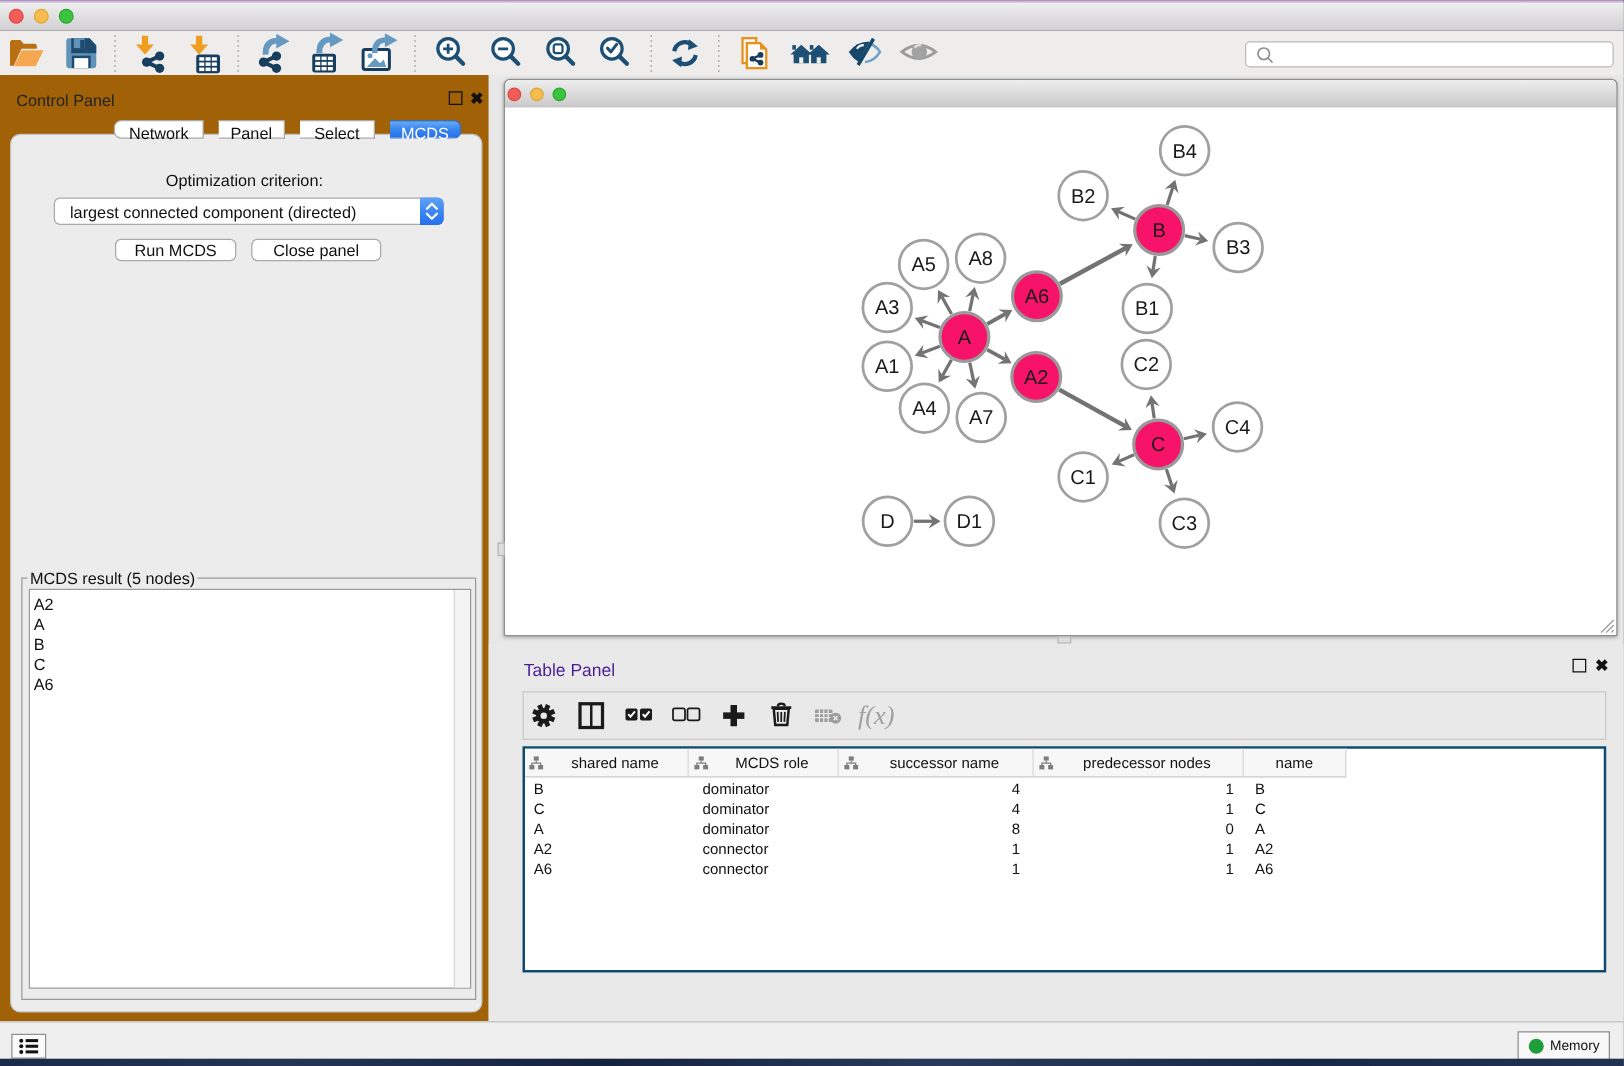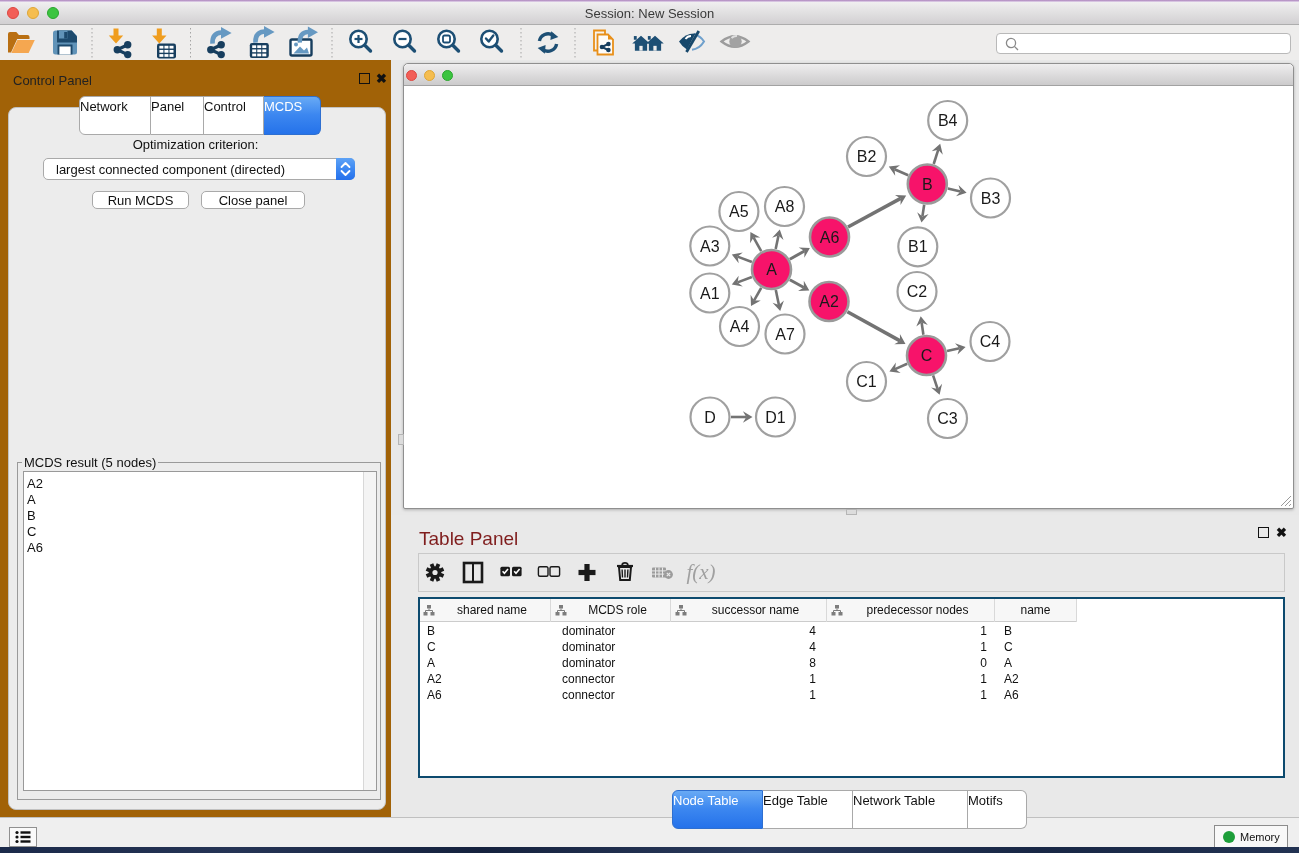--- a/index.html
+++ b/index.html
@@ -28,22 +28,22 @@
 
   
   #cp { left:0; top:58px; width:391px; height:757px; background:#a16207; }
   #cp .hdr { position:absolute; left:13px; top:13px; font-size:13px; color:#222; }
   .panehdr-ico { position:absolute; top:13px; width:11px; height:11px; }
   #cp .flo { left:359px; border:1.5px solid #111; }
   #cp .clo { left:376px; font-size:13px; font-weight:bold; color:#111; top:11px; width:auto; height:auto; border:none; }
 
   
   .tabrow { position:absolute; display:flex; height:21px; z-index:3; }
-  .tab { height:39px; line-height:20px; font-size:13px; color:#111; text-align:left;
-     background:#fff; border:1px solid #a9a9a9; border-left:none; }
+  .tab { height:15px; line-height:20px; font-size:13px; color:#111; text-align:center;
+     background:#fff; border:1px solid #a9a9a9; border-left:none;margin-left:12px; }
   .tab.first { border-left:1px solid #a9a9a9; border-radius:6px 0 0 6px; }
   .tab.last { border-radius:0 6px 6px 0; }
   .tab.sel { background:linear-gradient(180deg,#68aaf5 0%,#3c87f0 48%,#2572ea 100%);
      color:#fff; border-color:#2e6fd0; }
   #cptabs { left:79px; top:36px; }
   #cptabs .tab:nth-child(1){width:72px}  #cptabs .tab:nth-child(2){width:53px}
   #cptabs .tab:nth-child(3){width:60px}  #cptabs .tab:nth-child(4){width:57px}
 
   
   #cppane { position:absolute; left:8px; top:47px; width:378px; height:703px;
@@ -83,21 +83,21 @@
      border-bottom:1px solid #a2a2a2; border-radius:5px 5px 0 0; }
   #netbar .t1 { left:2px;  background:#f25e57; border:0.5px solid #dd4741; }
   #netbar .t2 { left:20px; background:#f5bd4f; border:0.5px solid #dfa636; }
   #netbar .t3 { left:38px; background:#3cc440; border:0.5px solid #2aa62e; }
   #netbar .tl { width:11px; height:11px; top:6px; }
   #netbar .ttl { position:absolute; top:4px; left:0; width:100%; text-align:center;
      font-size:13px; color:#333; }
 
   
   #tp { left:391px; top:513px; width:908px; height:302px; background:#e9e9e9; }
-  #tp .hdr { position:absolute; left:28px; top:13px; font-size:19px; color:#7f1d1d; }
+  #tp .hdr { position:absolute; left:28px; top:13px; font-size:14px; color:#4c1d95; }
   #tp .flo { left:867px; top:12px; border:1.5px solid #111; }
   #tp .clo { left:885px; font-size:13px; font-weight:bold; color:#111; position:absolute; top:10px; }
   #tptools { position:absolute; left:27px; top:38px; width:867px; height:39px;
      background:#e9e9e9; border:1px solid #c9c9c9; }
   #tbl { position:absolute; left:27px; top:82px; width:867px; height:181px;
      background:#fff; border:2px solid #0c4a6e; }
   #tblhead { position:absolute; left:0; top:0; width:657px; height:23px; background:#f7f7f7;
      border-bottom:1px solid #ccc; border-right:1px solid #d9d9d9; }
   #tblhead .h { position:absolute; top:0; height:23px; border-right:1px solid #d9d9d9;
      font-size:12px; color:#111; text-align:center; line-height:23px; }
@@ -122,21 +122,20 @@
      background:linear-gradient(90deg,#1b2a4a,#253455 18%,#15223e 37%,#2a3a5c 58%,#182745 80%,#223252); }
 </style>
 </head>
 <body>
 <div class="abs" id="wallTop"></div>
 <div class="abs" id="app">
   <div class="abs" id="titlebar">
     <div class="tl t1"></div>
       <div class="tl t2"></div>
       <div class="tl t3"></div>
-    <div class="ttl">Session: New Session</div>
   </div>
   <div class="abs" id="toolbar">
     <svg id="tbicons" width="770" height="37" style="position:absolute;left:0;top:0">
         <g transform="translate(21,17.5)">
           <path d="M-13,10 V-8.5 q0,-2 2,-2 h6.3 l2.6,3 h8.6 q2,0 2,2 V-3.5 H-3.8 L-10,10 Z" fill="#b96f12"></path>
           <path d="M-9.7,10.5 L-3.6,-2.4 H13.8 L7.6,10.5 Z" fill="#f5a750"></path>
         </g>
 <g transform="translate(65,17.5)">
           <path d="M-12,-9.5 q0,-2.5 2.5,-2.5 H6.5 L12,-6.5 V9.5 q0,2.5 -2.5,2.5 H-9.5 q-2.5,0 -2.5,-2.5 Z" fill="#6093b8"></path>
           <path d="M-8,-12 V0 H12 V-6 L6.8,-12 Z" fill="#1d4a6d"></path>
@@ -298,21 +297,21 @@
     </div>
   </div>
 
   <div class="abs" id="cp">
     <div class="hdr">Control Panel</div>
     <div class="panehdr-ico flo"></div>
     <div class="panehdr-ico clo">✖</div>
     <div class="tabrow" id="cptabs">
       <div class="tab first">Network</div>
       <div class="tab">Panel</div>
-      <div class="tab">Control</div>
+      <div class="tab">Select</div>
       <div class="tab sel last">MCDS</div>
     </div>
     <div id="cppane"></div>
     <div id="optlbl">Optimization criterion:</div>
     <div id="dropdown">
       <div class="txt">largest connected component (directed)</div>
       <div class="cap">
         <svg width="19" height="22" viewBox="0 0 19 22">
           <path d="M5.5 9 L9.5 5 L13.5 9" fill="none" stroke="#fff" stroke-width="1.8" stroke-linecap="round" stroke-linejoin="round"></path>
           <path d="M5.5 13 L9.5 17 L13.5 13" fill="none" stroke="#fff" stroke-width="1.8" stroke-linecap="round" stroke-linejoin="round"></path>
@@ -557,26 +556,20 @@
           </div>
           <div class="trow" style="top:88px">
             <span style="left:7px">A6</span>
             <span style="left:142px">connector</span>
             <span style="left:316px;width:80px;text-align:right">1</span>
             <span style="left:487px;width:80px;text-align:right">1</span>
             <span style="left:584px">A6</span>
           </div>
         </div>
     </div>
-    <div class="tabrow" id="tptabs">
-      <div class="tab sel first">Node Table</div>
-      <div class="tab">Edge Table</div>
-      <div class="tab">Network Table</div>
-      <div class="tab last">Motifs</div>
-    </div>
   </div>
 
   <div class="abs" id="status">
     <div id="lstbtn">
       <svg width="16" height="14" viewBox="0 0 16 14" style="position:absolute;left:5px;top:2px">
         <circle cx="2" cy="2.5" r="1.6" fill="#111"></circle>
         <circle cx="2" cy="7" r="1.6" fill="#111"></circle>
         <circle cx="2" cy="11.5" r="1.6" fill="#111"></circle>
         <rect x="5.5" y="1.3" width="10" height="2.4" fill="#111"></rect>
         <rect x="5.5" y="5.8" width="10" height="2.4" fill="#111"></rect>

